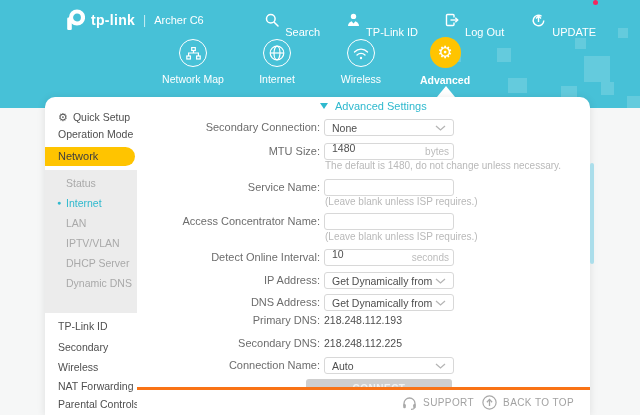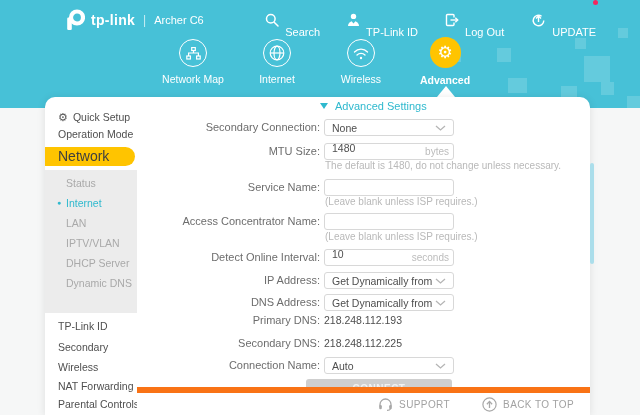--- a/index.html
+++ b/index.html
@@ -38,21 +38,21 @@
   .card { position:absolute; left:45px; top:97px; width:545px; height:318px; background:#fff;
     border-radius:10px 10px 0 0; box-shadow:0 1px 8px rgba(0,0,0,0.10); }
   .scroll-thumb { position:absolute; left:590px; top:163px; width:4px; height:101px; background:#abdeeb; border-radius:2px; }
 
   
   .sidebar { position:absolute; left:0; top:0; width:92px; height:318px; overflow:hidden; }
   .side-item { position:absolute; left:0; width:92px; height:20px; line-height:20px; font-size:10.5px;
     color:#4f4f4f; padding-left:13px; cursor:pointer; white-space:nowrap; }
   .side-item .side-gear { font-size:11px; color:#555; margin-right:5px; }
   .side-net { position:absolute; left:0; top:50px; width:90px; height:19px; line-height:19px;
-    background:#ffc400; border-radius:0 12px 12px 0; font-size:14px; color:#3f3f3f; padding-left:13px; cursor:pointer; }
+    background:#ffc400; border-radius:0 12px 12px 0; font-size:11px; color:#3f3f3f; padding-left:13px; cursor:pointer; }
   .submenu { position:absolute; left:0; top:73px; width:92px; height:143px; background:#ececec; padding-top:3px; }
   .sub-item { height:20px; line-height:20px; font-size:10.5px; color:#a9a9a9; padding-left:21px; cursor:pointer; position:relative; white-space:nowrap; }
   .sub-item.active { color:#2fb9ce; }
   .sub-bullet { position:absolute; left:12px; top:0; font-size:7px; color:#2fb9ce; }
 
   
   .content { position:absolute; left:92px; top:0; width:453px; height:290px; overflow:hidden; }
   .section-title { position:absolute; top:2px; left:183px; height:14px; display:flex; align-items:center; cursor:pointer; }
   .section-tri { width:0; height:0; border-left:4.5px solid transparent; border-right:4.5px solid transparent;
     border-top:6px solid #2fb9ce; margin-right:7px; }
@@ -69,21 +69,21 @@
   .helper { position:absolute; left:188px; font-size:10px; color:#b9b9b9; height:12px; line-height:12px; white-space:nowrap; }
   .static-val { position:absolute; left:187px; top:0; font-size:10.5px; color:#4e4e4e; line-height:14px; }
   .static-row { height:14px; }
   .static-row .f-label { line-height:14px; }
   .connect-btn { position:absolute; left:169px; top:282px; width:146px; height:18px; background:#cfcfcf; border:none;
     border-radius:3px; color:#f2f2f2; font-size:10px; font-weight:bold; letter-spacing:0.5px; cursor:pointer;
     font-family:"Liberation Sans",sans-serif; }
 
   
   .footer { position:absolute; left:92px; bottom:0; width:453px; height:28px; background:#fff;
-    border-top:6px solid #f97316; display:flex; align-items:center; justify-content:flex-end; gap:32px; padding-right:16px; }
+    border-top:3px solid #f97316; display:flex; align-items:center; justify-content:flex-end; gap:8px; padding-right:16px; }
   .foot-item { display:flex; align-items:center; gap:6px; cursor:pointer; }
   .foot-item span { font-size:10px; color:#a2a2a2; letter-spacing:0.4px; }
 </style>
 </head>
 <body>
 
 <div class="page">
 
   <div class="teal-band">
     <div class="deco-sq" style="left:452px;top:53px;width:9px;height:9px;"></div>

